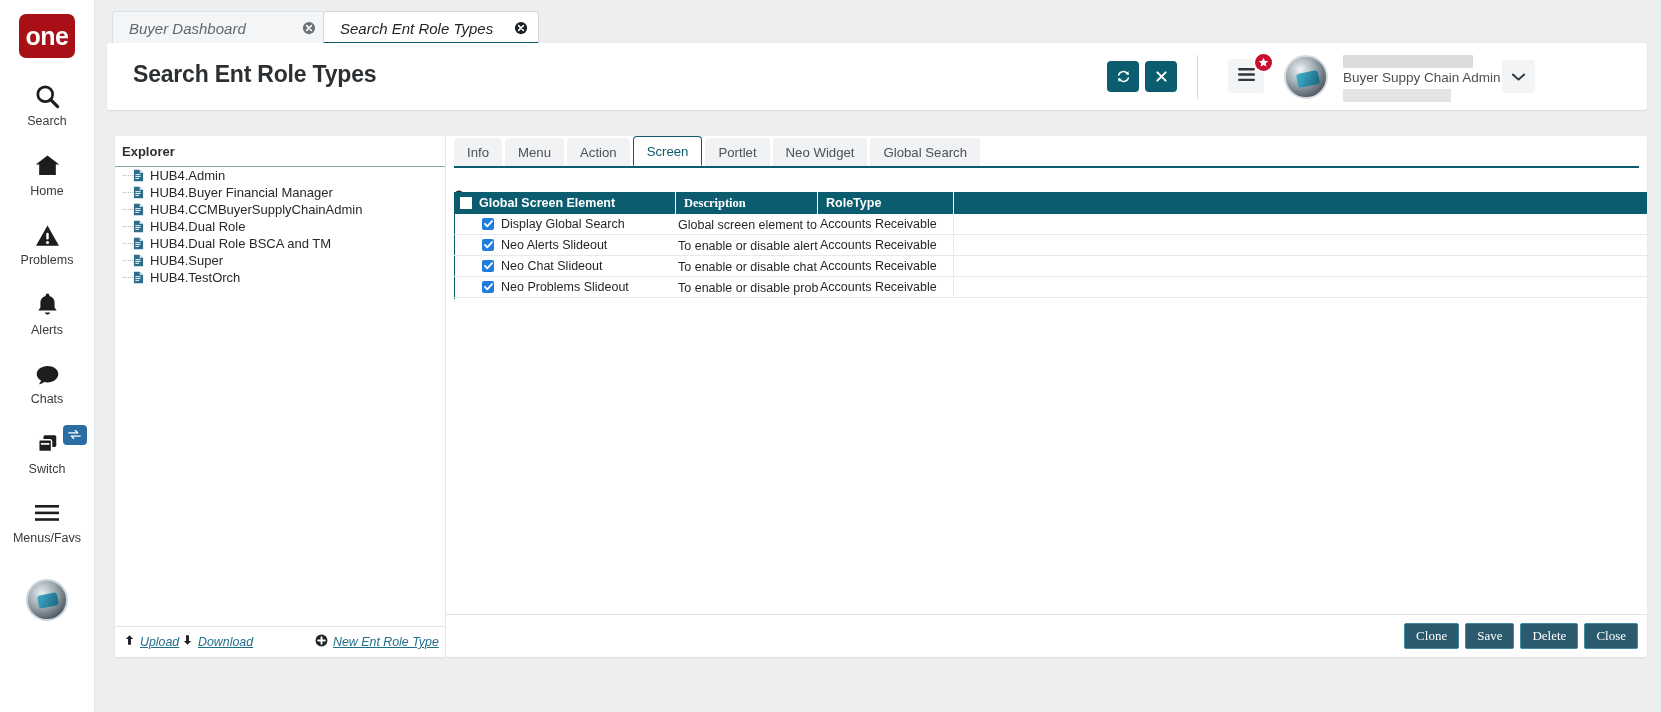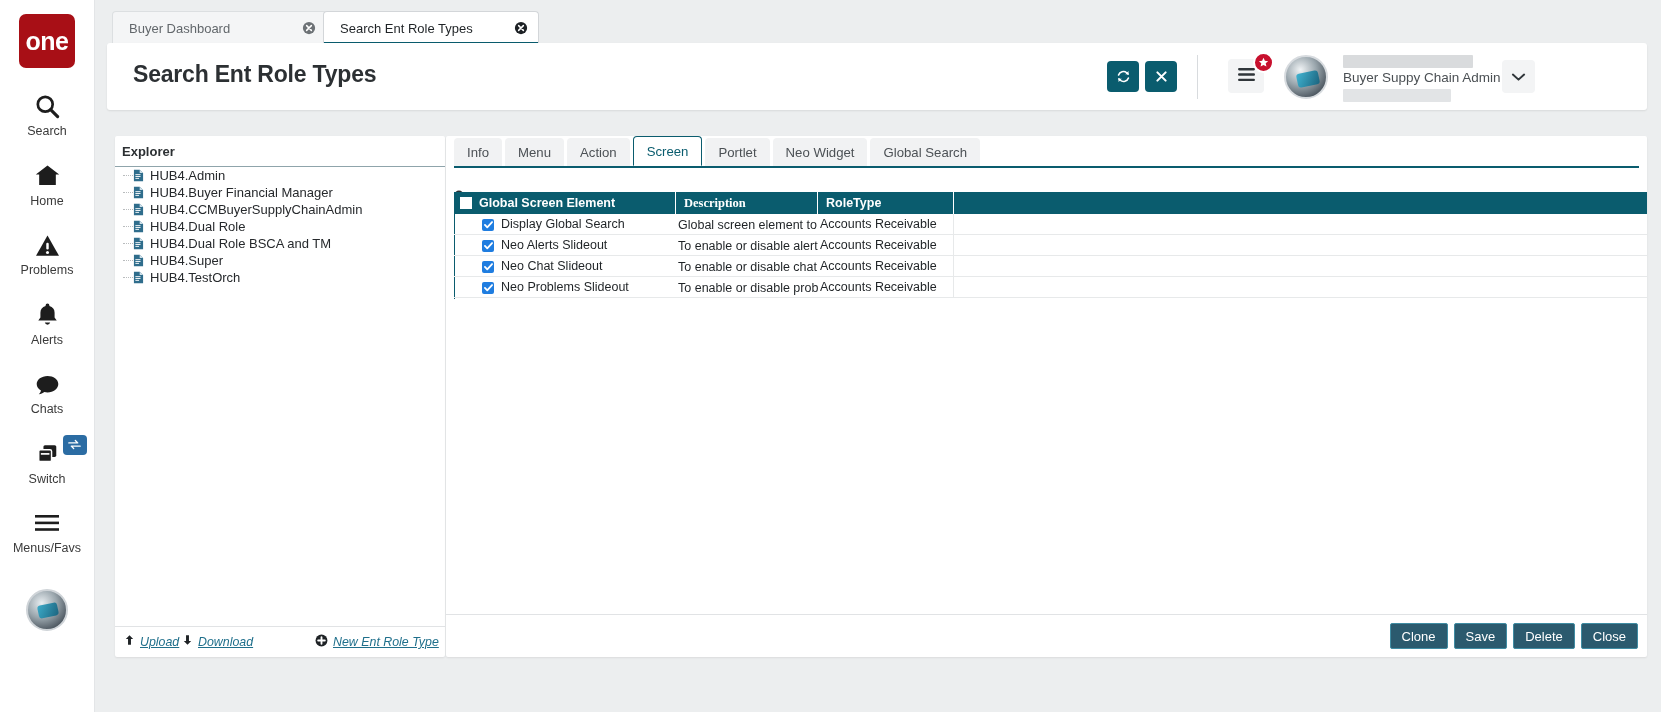--- a/index.html
+++ b/index.html
@@ -14,21 +14,21 @@
   
   #left-rail {
     position: absolute; left: 0; top: 0;
     width: 95px; height: 712px;
     background: #ffffff;
     border-right: 1px solid #e3e5e7;
     display: flex; flex-direction: column; align-items: center;
     z-index: 20;
   }
   #brand-logo {
-    width: 56px; height: 54px; margin-top: 14px;
+    width: 56px; height: 44px; margin-top: 14px;
     background: #a80f16; border-radius: 7px;
     display: flex; align-items: center; justify-content: center;
     color: #fff; font-size: 25px; font-weight: 700;
     letter-spacing: -0.5px;
   }
   .rail-item {
     width: 95px; margin-top: 23px;
     display: flex; flex-direction: column; align-items: center;
     cursor: pointer; position: relative;
   }
@@ -63,22 +63,22 @@
     position: absolute; left: 95px; top: 0; width: 1566px; height: 44px;
     background: #eceeef;
   }
   .app-tab {
     position: absolute; top: 11px; height: 33px;
     background: #f4f5f6; border: 1px solid #dcdfe1; border-bottom: none;
     border-radius: 4px 4px 0 0;
     display: flex; align-items: center; cursor: pointer;
   }
   .app-tab .tab-text {
-    font-size: 13px; color: #62676b; padding-left: 16px;
-    white-space: nowrap; overflow: hidden;
+    font-size: 15px; color: #62676b; padding-left: 16px;
+    white-space: nowrap; overflow: hidden; font-style: italic;
   }
   .app-tab.active { background: #ffffff; border-color: #d3d6d9; }
   .app-tab.active .tab-text { color: #1f2326; }
   .app-tab.active::after {
     content: ""; position: absolute; left: 0; right: 0; bottom: 0;
     height: 2px; background: #0a5c6e;
   }
   .tab-close {
     position: absolute; right: 10px; top: 50%; transform: translateY(-50%);
     width: 14px; height: 14px; border-radius: 50%;
@@ -250,21 +250,21 @@
   #gh-role { width: 136px; }
   #gh-fill { flex: 1 1 auto; }
   .head-checkbox {
     width: 12px; height: 12px; background: #fff; border: 1px solid #ffffff;
     margin-right: 7px; flex: 0 0 auto;
   }
   .grid-row {
     display: flex; height: 21px; border-bottom: 1px solid #e7e9ea;
     align-items: center;
   }
-  .gr-name { width: 222px; display: flex; align-items: flex-end; padding-left: 28px; }
+  .gr-name { width: 222px; display: flex; align-items: center; padding-left: 28px; }
   .gr-desc { width: 142px; overflow: hidden; white-space: nowrap; padding-left: 2px; }
   .gr-role { width: 136px; overflow: hidden; white-space: nowrap; padding-left: 2px;
              border-right: 1px solid #e7e9ea; height: 21px; display: flex; align-items: center; }
   .cell-text { font-size: 12.5px; color: #1f2326; }
   .row-checkbox {
     width: 12px; height: 12px; flex: 0 0 auto; margin-right: 7px;
     background: #1f7de0; border-radius: 2px;
     display: flex; align-items: center; justify-content: center;
     cursor: pointer;
   }
@@ -278,21 +278,21 @@
     position: absolute; left: 0; right: 0; bottom: 42px; height: 1px; background: #e1e3e5;
   }
   #main-footer {
     position: absolute; right: 9px; bottom: 7px; height: 28px;
     display: flex; align-items: center;
   }
   .foot-btn {
     height: 26px; margin-left: 6px; padding: 0 11px;
     background: #2b5a6e; color: #fff; border: 1px solid #3f8ca3;
     border-radius: 2px; font-size: 13px;
-    display: flex; align-items: center; cursor: pointer;
+    display: flex; align-items: center; cursor: pointer; font-family: Liberation Serif, serif;
   }
 </style>
 </head>
 <body>
 
 <div id="left-rail">
   <div id="brand-logo">
     <span>one</span>
   </div>
 

